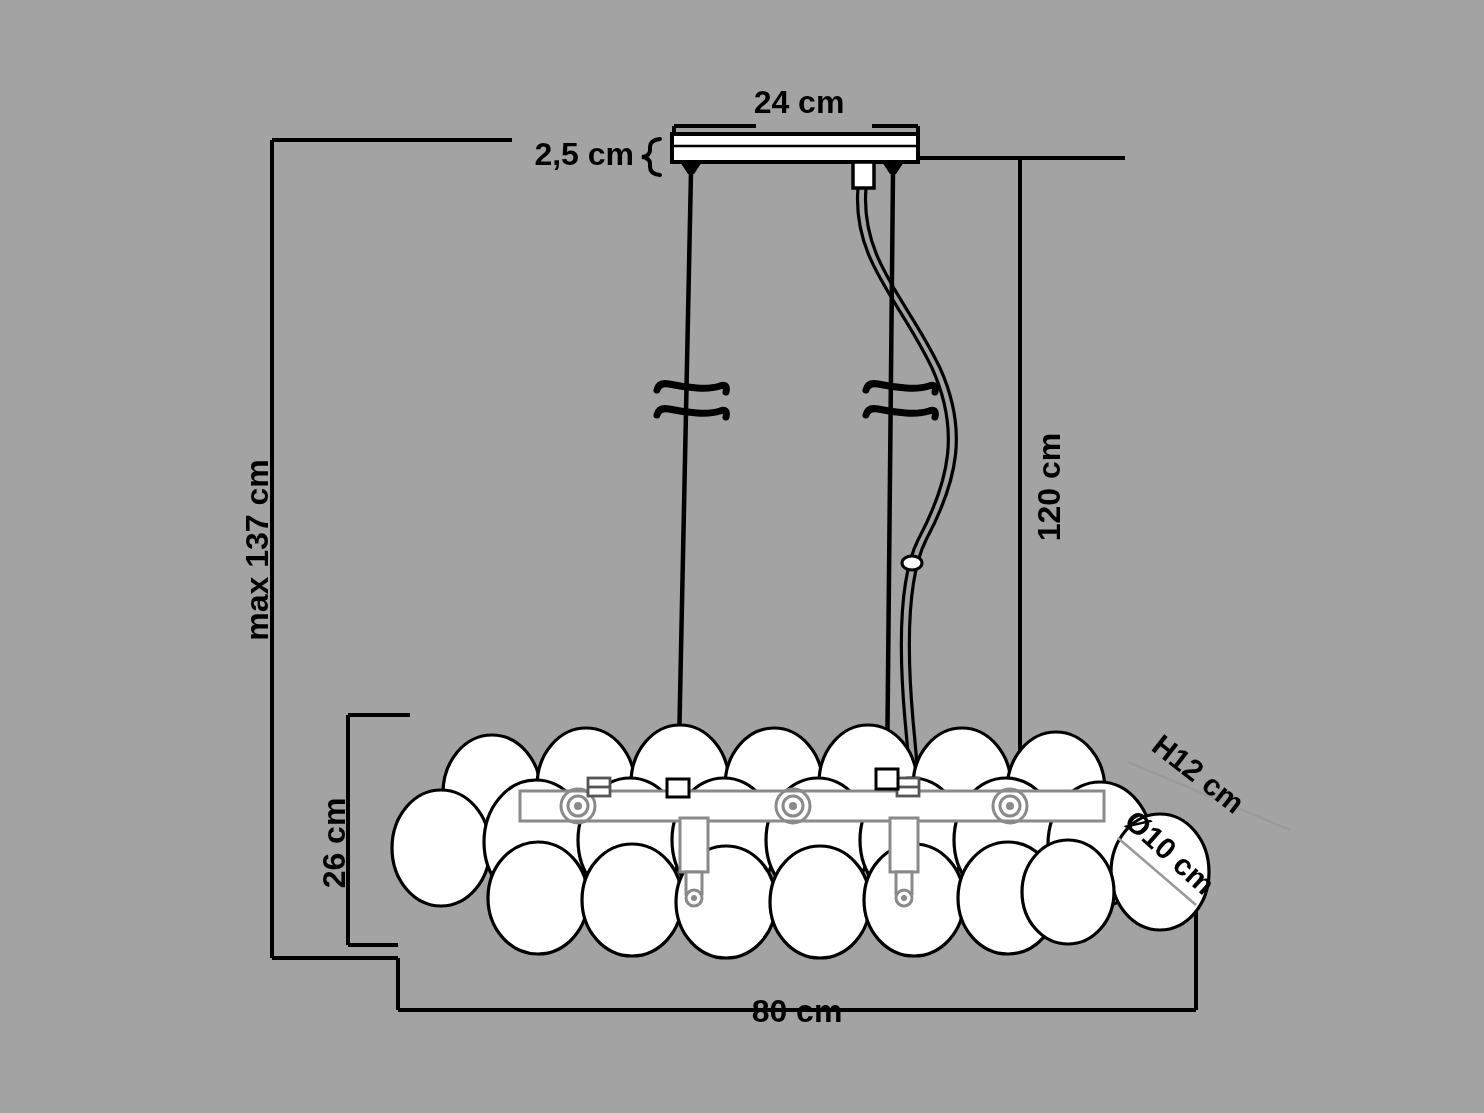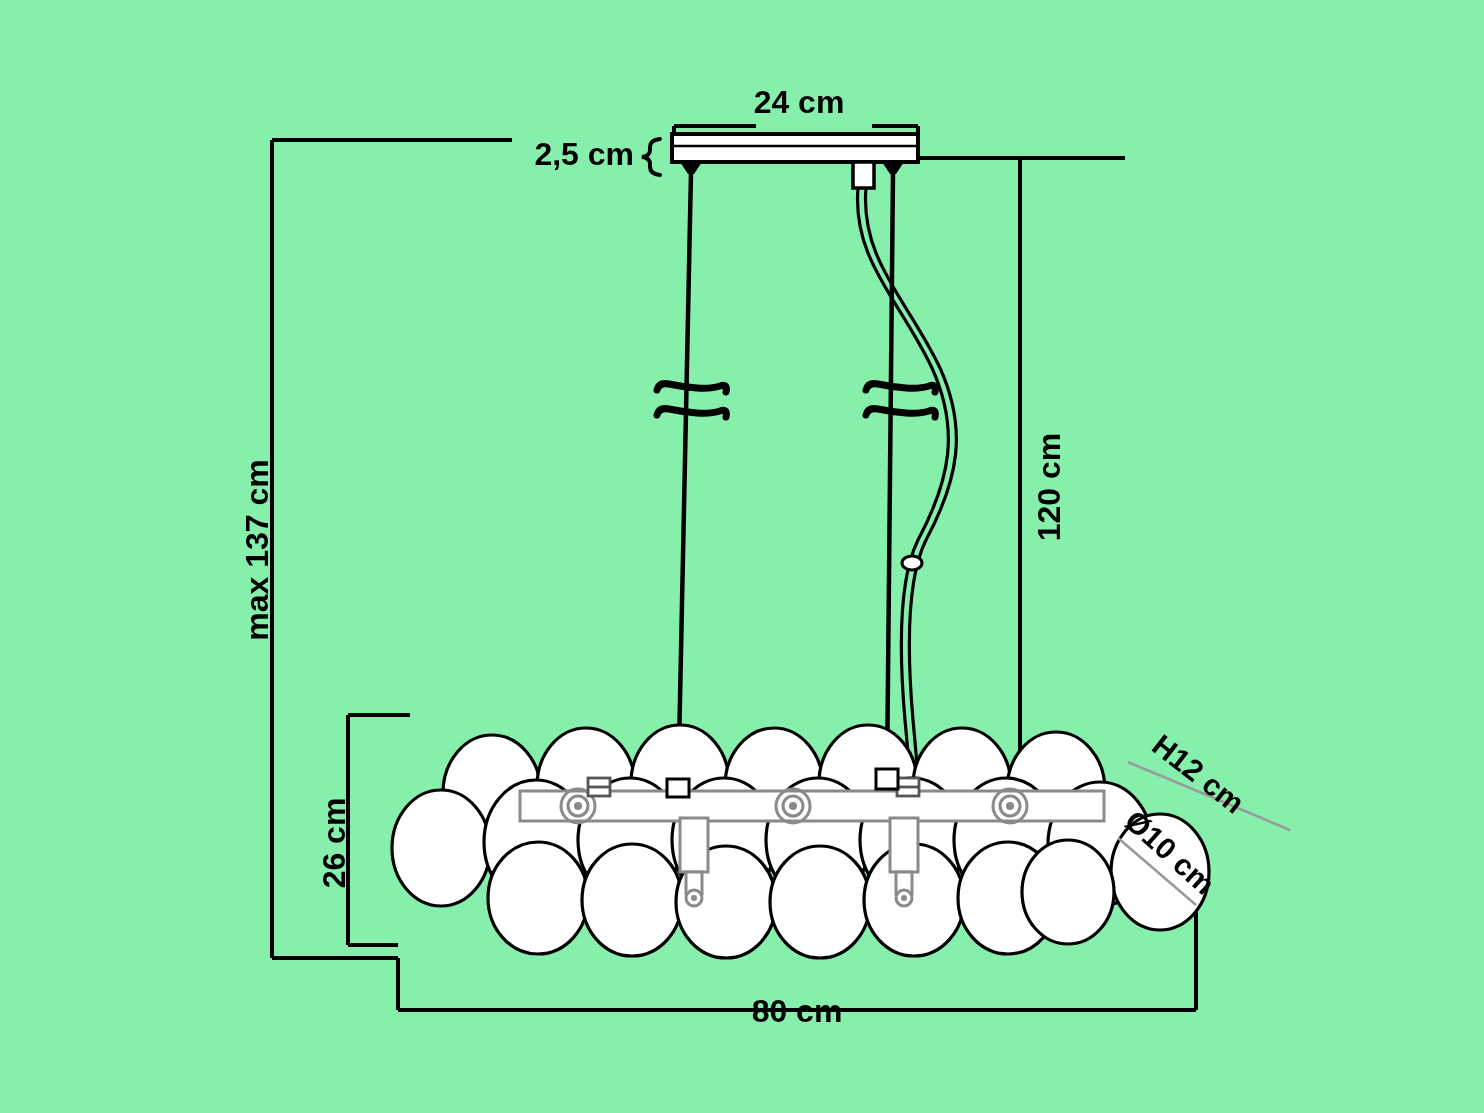--- a/index.html
+++ b/index.html
@@ -7,21 +7,21 @@
     padding: 0;
     background: #ffffff;
   }
   body {
     font-family: "Liberation Sans", sans-serif;
   }
   #stage {
     position: relative;
     width: 1484px;
     height: 1113px;
-    background: #86efac;
+    background: #a3a3a3;
     overflow: hidden;
   }
   #drawing {
     position: absolute;
     left: 0;
     top: 0;
     width: 1484px;
     height: 1113px;
   }
   .dimtext {

